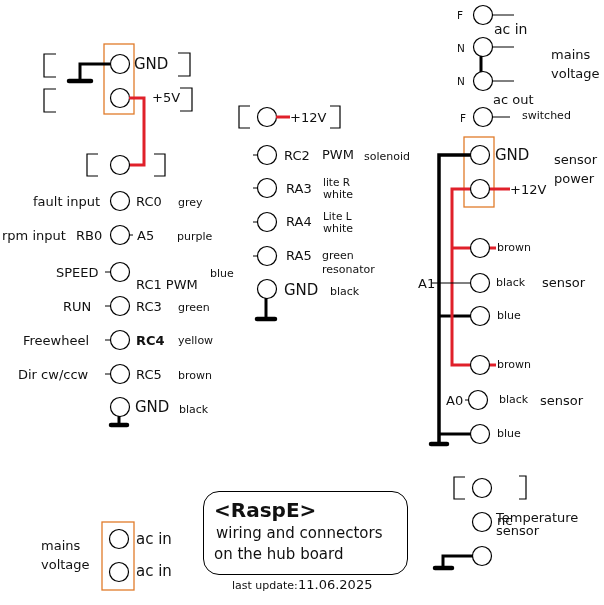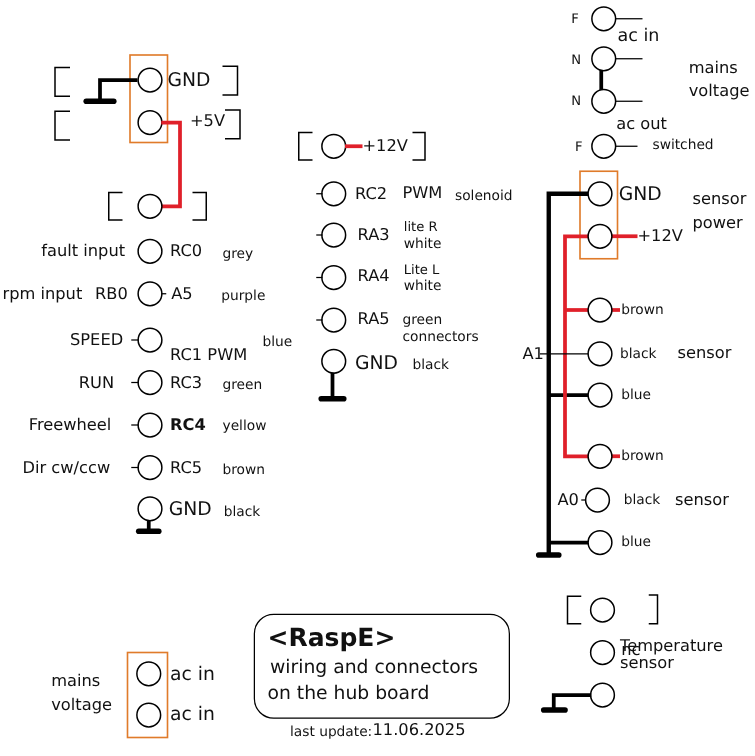--- a/index.html
+++ b/index.html
@@ -156,21 +156,21 @@
 <span class="t f14" style="left:286px;top:182px;">RA3</span>
 <span class="t f10" style="left:323px;top:177px;">lite R</span>
 <span class="t f11" style="left:323px;top:189px;">white</span>
 
 <span class="t f14" style="left:286px;top:215px;">RA4</span>
 <span class="t f10" style="left:323px;top:211px;">Lite L</span>
 <span class="t f11" style="left:323px;top:223px;">white</span>
 
 <span class="t f14" style="left:286px;top:249px;">RA5</span>
 <span class="t f11" style="left:322px;top:250px;">green</span>
-<span class="t f11" style="left:322px;top:264px;">connectors</span>
+<span class="t f11" style="left:322px;top:264px;">resonator</span>
 
 <span class="t f16" style="left:284px;top:283px;">GND</span>
 <span class="t f11" style="left:330px;top:286px;">black</span>
 
 <span class="t f10" style="left:457px;top:10px;">F</span>
 <span class="t f10" style="left:457px;top:43px;">N</span>
 <span class="t f10" style="left:457px;top:76px;">N</span>
 <span class="t f10" style="left:460px;top:113px;">F</span>
 <span class="t f15" style="left:494px;top:22px;">ac in</span>
 <span class="t f14" style="left:493px;top:93px;">ac out</span>

